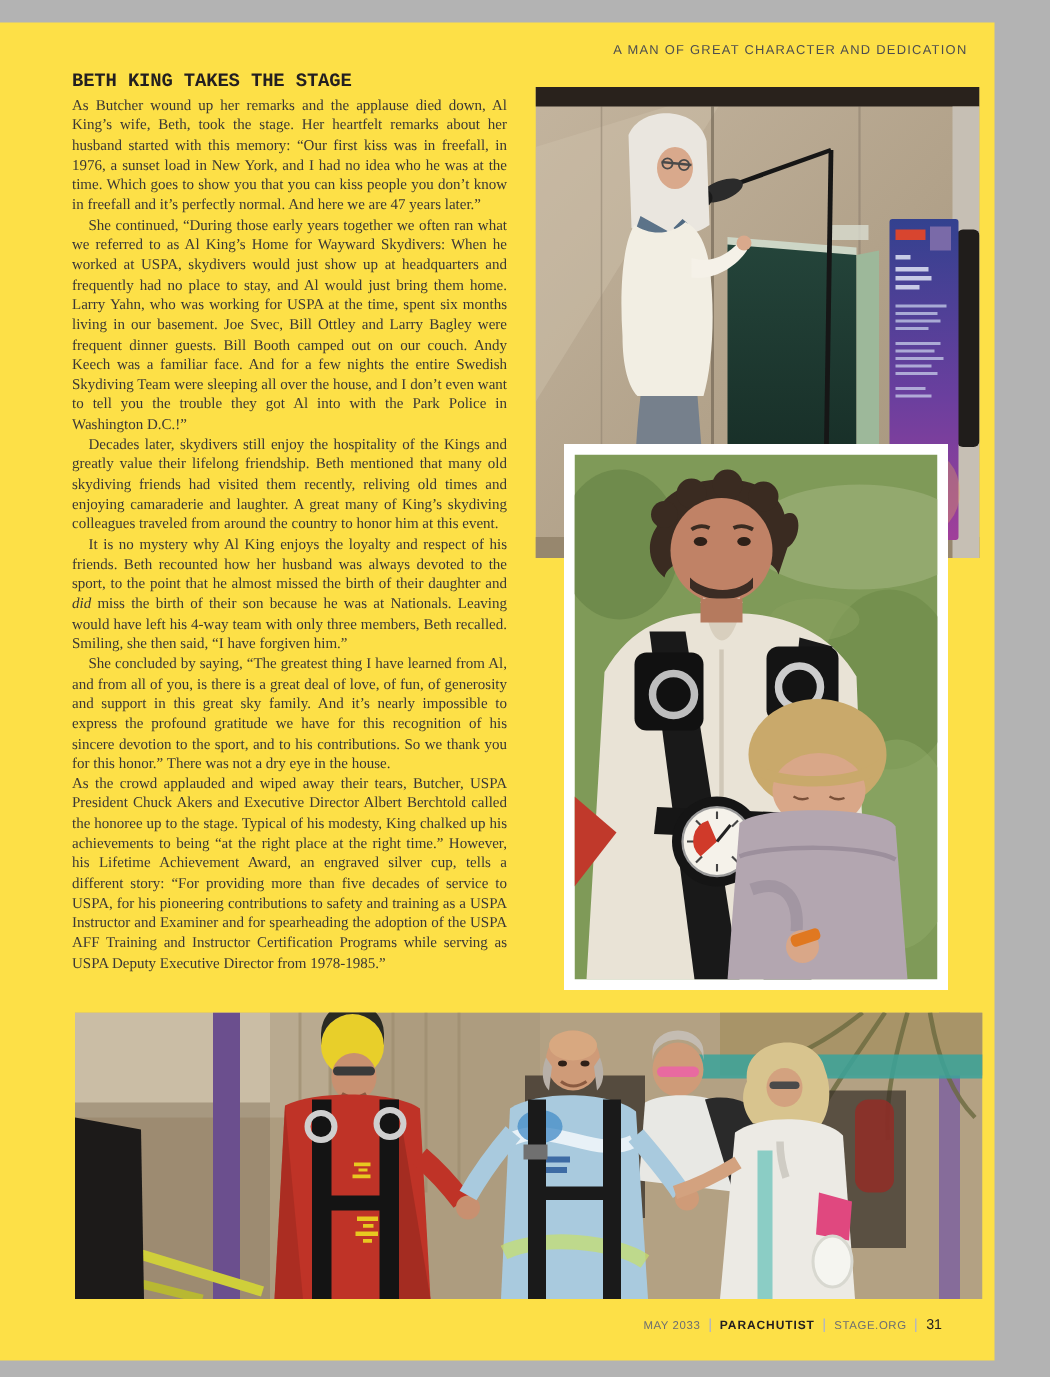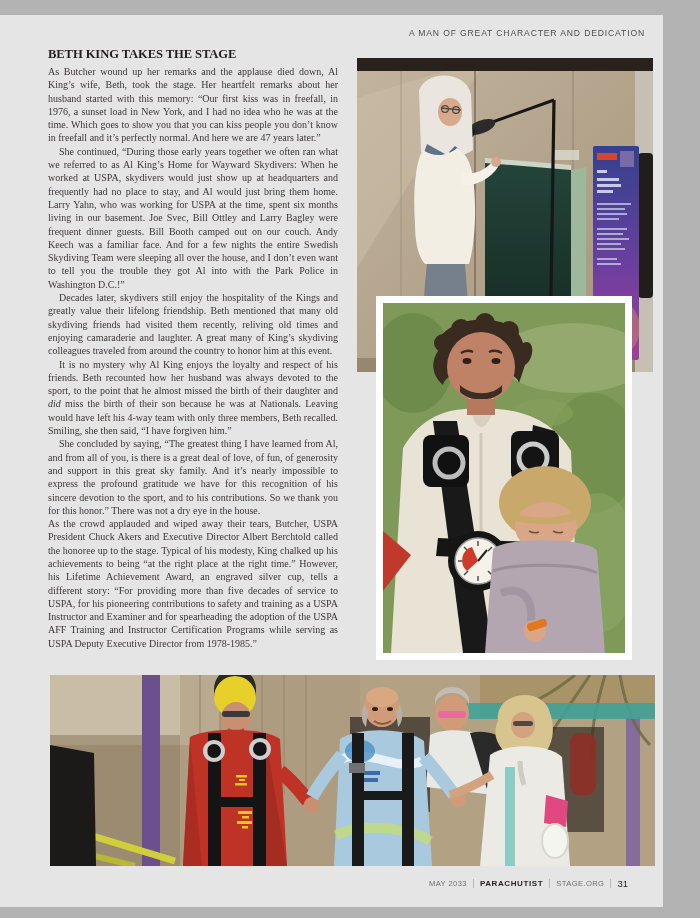--- a/index.html
+++ b/index.html
@@ -3,32 +3,32 @@
 <meta charset="utf-8">
 <style>
   html,body{margin:0;padding:0;}
   body{
     width:700px;height:918px;position:relative;overflow:hidden;
     background:#b3b3b3;
     font-family:"Liberation Sans",sans-serif;
   }
   .page{
     position:absolute;left:0;top:15px;width:663px;height:892px;
-    background:#e5e5e5;
+    background:#fde047;
   }
   .running-head{
     position:absolute;top:13px;right:18px;
     font-size:8.6px;letter-spacing:0.85px;color:#4d4d4f;
     font-family:"Liberation Sans",sans-serif;
   }
   .text-col{
     position:absolute;left:48px;top:32px;width:290px;
   }
   .sec-heading{
-    font-family:Liberation Serif, serif;
+    font-family:Liberation Mono, monospace;
     font-size:12.6px;font-weight:bold;color:#231f20;
     letter-spacing:-0.1px;margin:0 0 3px 0;
   }
   .sec-heading.second{margin-top:9px;}
   .text-col p{
     font-family:"Liberation Serif",serif;
     font-size:10px;line-height:13.3px;color:#3b3735;
     text-align:justify;margin:0;
   }
   .text-col p.indent{text-indent:11px;}

